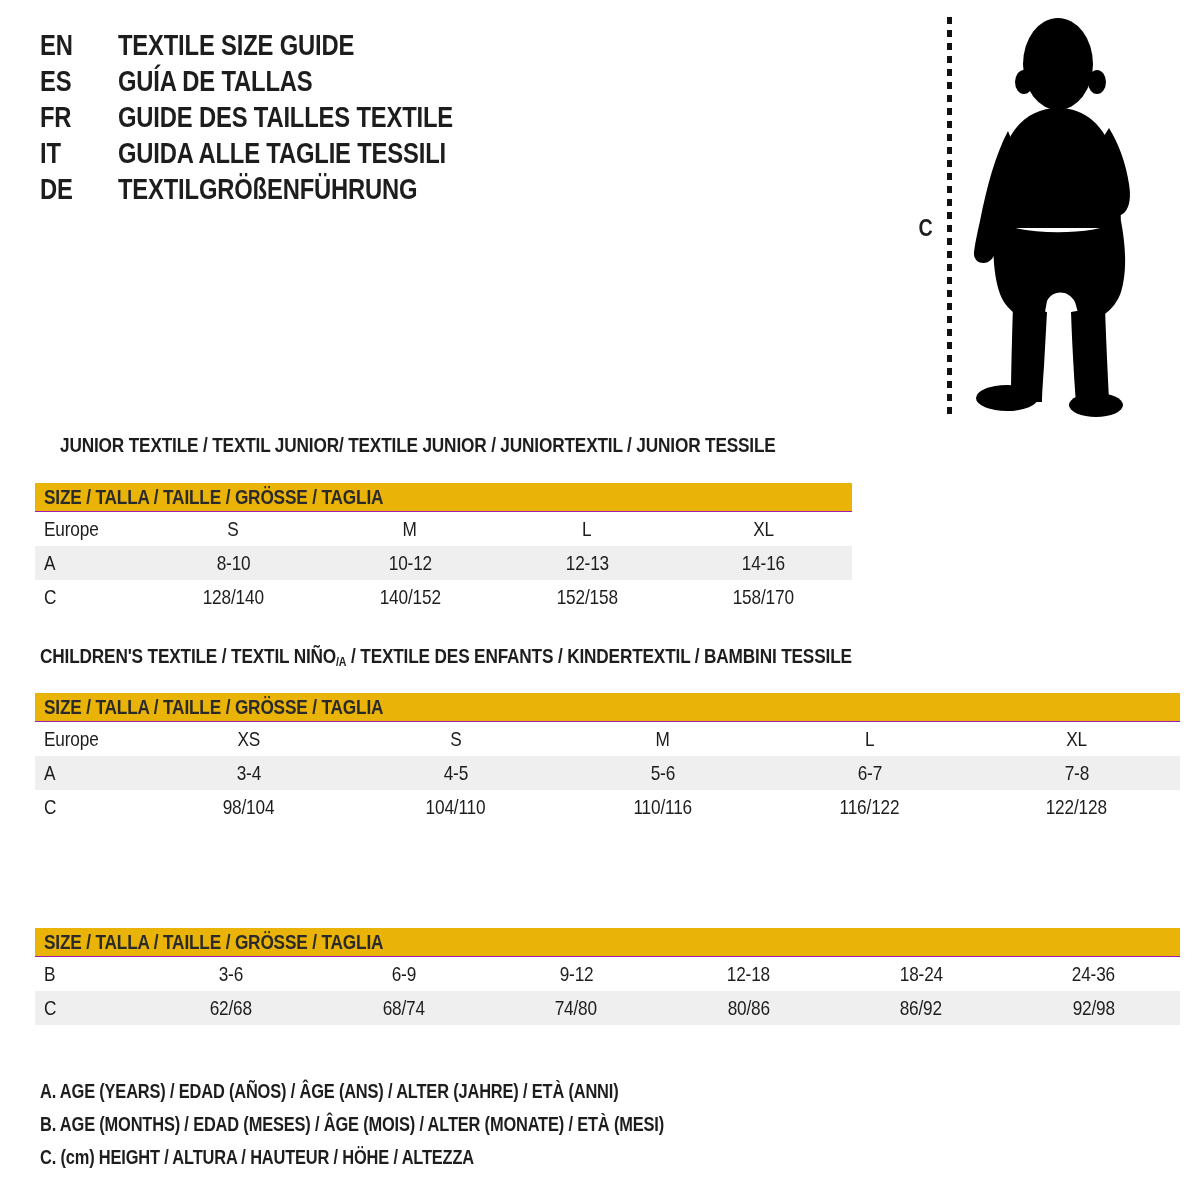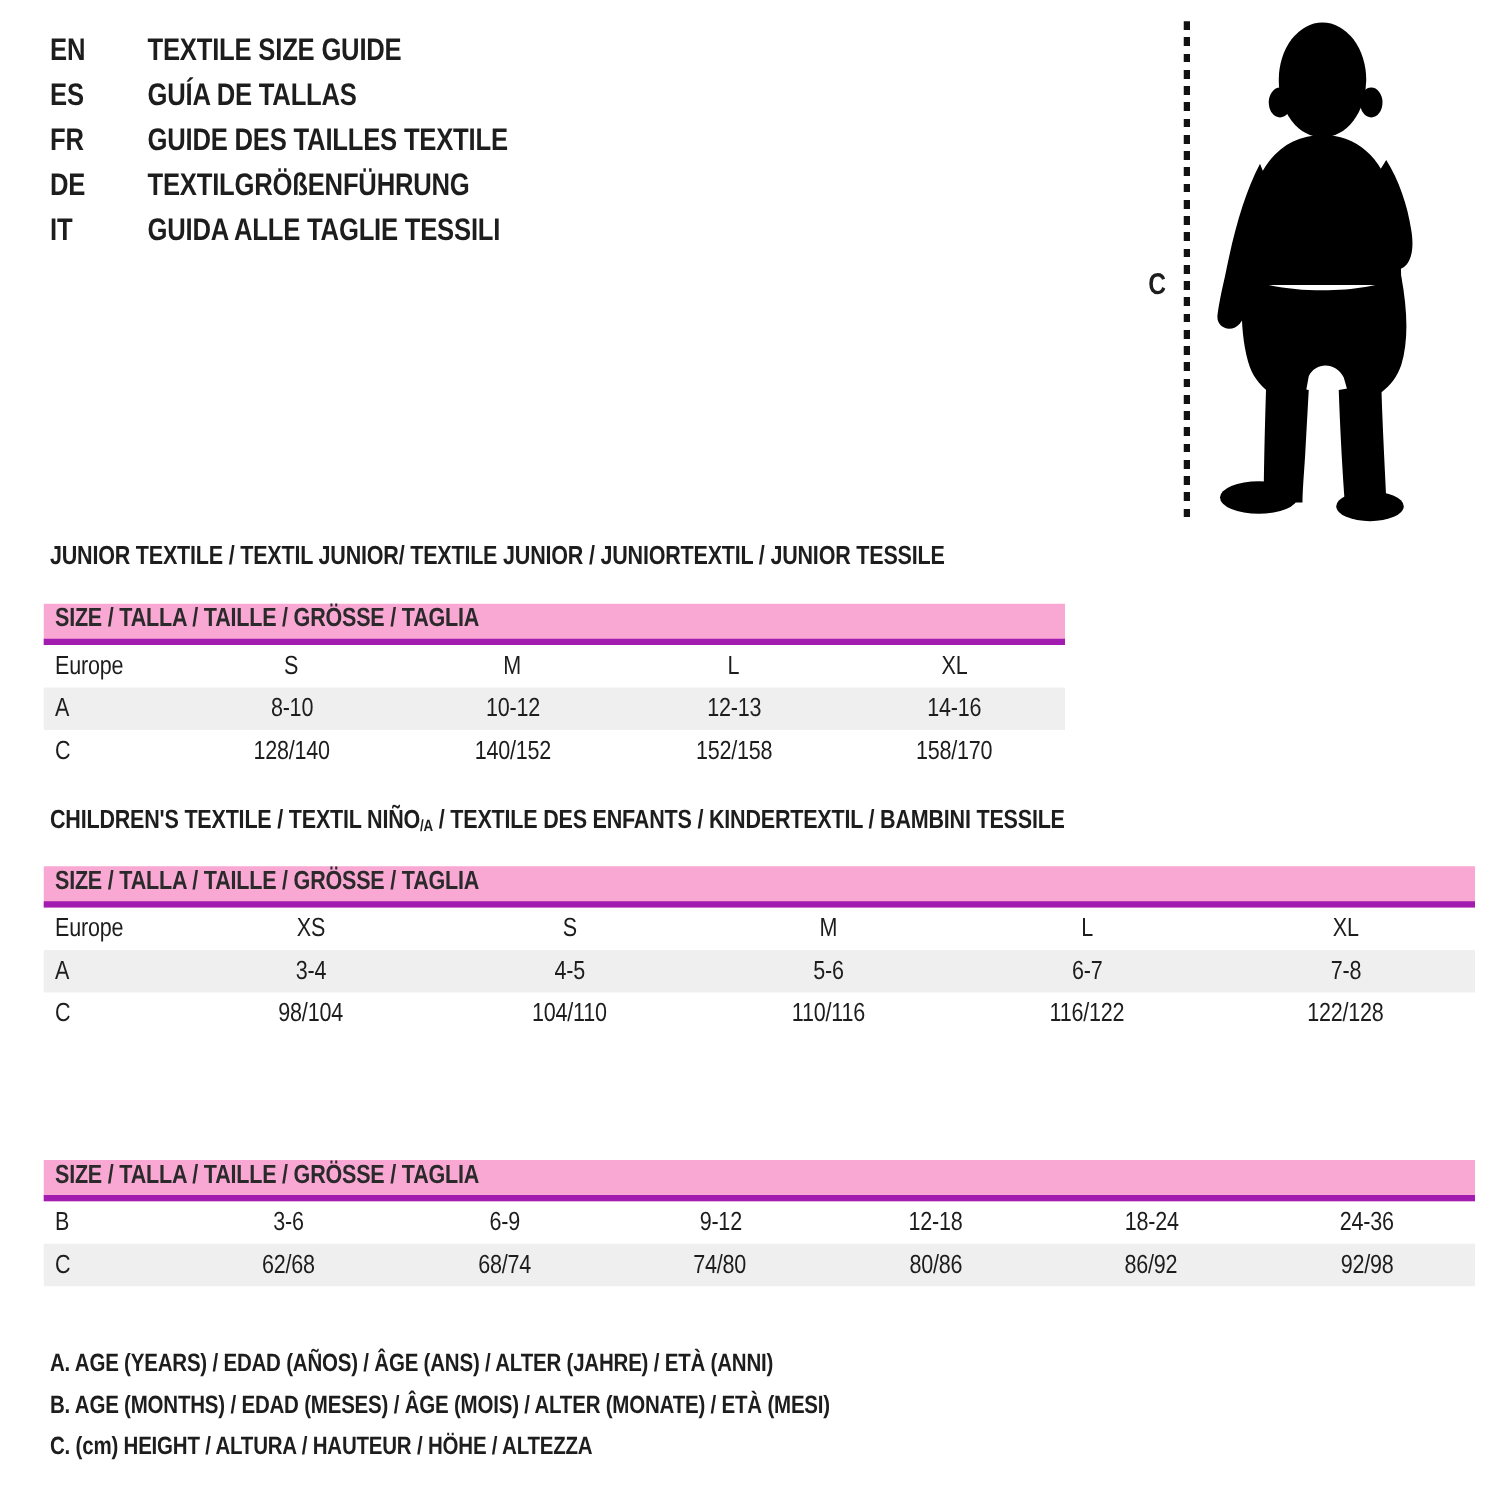--- a/index.html
+++ b/index.html
@@ -10,41 +10,41 @@
     font-family: "Liberation Sans", sans-serif;
     color: #1d1d1d;
     overflow: hidden;
   }
   
   .cond-l { display: inline-block; transform: scaleX(0.82); transform-origin: 0 50%; white-space: nowrap; letter-spacing: -0.2px; }
   .cond-c { display: inline-block; transform: scaleX(0.82); white-space: nowrap; letter-spacing: -0.2px; }
 
   
   .lang-block { position: absolute; left: 40px; top: 26px; }
-  .lang-row { display: flex; height: 36px; align-items: flex-start; font-size: 25px; font-weight: 700; }
+  .lang-row { display: flex; height: 36px; align-items: flex-end; font-size: 29px; font-weight: 700; }
   .lang-code { width: 78px; flex: 0 0 78px; }
 
   
   .measure-line {
     position: absolute; left: 947px; top: 17px; width: 5px; height: 400px;
     background: repeating-linear-gradient(to bottom, #111 0px, #111 7px, transparent 7px, transparent 13px);
   }
   .figure-label { position: absolute; left: 917px; top: 214px; font-size: 24px; font-weight: 700; }
   .silhouette { position: absolute; left: 963px; top: 16px; }
 
   
   .section-title { position: absolute; left: 40px; font-size: 21px; font-weight: 700; }
   .section-title .sub { font-size: 13px; position: relative; top: 3px; }
   .babies-title { line-height: 32px; }
 
   
   .size-table { position: absolute; left: 35px; }
   .size-table .bar {
-    height: 28px; background: #f9a8d4; border-bottom: 5px solid #a21caf;
-    display: flex; padding-left: 9px;
+    height: 28px; background: #eab308; border-bottom: 1px solid #a21caf;
+    display: flex; align-items: center; padding-left: 9px;
     font-size: 21px; font-weight: 700; color: #2a2a2a;
   }
   .trow { display: flex; align-items: center; height: 34px; font-size: 21px; font-weight: 400; }
   .trow.alt { background: #efefef; }
   .trow .lbl { width: 110px; flex: 0 0 110px; padding-left: 9px; box-sizing: border-box; }
   .trow .cell { flex: 1; text-align: center; }
 
   
   .footnotes { position: absolute; left: 40px; top: 1070px; }
   .footnote-line { height: 33px; display: flex; align-items: flex-end; font-size: 20px; font-weight: 700; }
@@ -59,26 +59,26 @@
     </div>
   <div class="lang-row">
       <span class="lang-code"><span class="cond-l">ES</span></span>
       <span class="cond-l">GUÍA DE TALLAS</span>
     </div>
   <div class="lang-row">
       <span class="lang-code"><span class="cond-l">FR</span></span>
       <span class="cond-l">GUIDE DES TAILLES TEXTILE</span>
     </div>
   <div class="lang-row">
+      <span class="lang-code"><span class="cond-l">IT</span></span>
+      <span class="cond-l">GUIDA ALLE TAGLIE TESSILI</span>
+    </div>
+  <div class="lang-row">
       <span class="lang-code"><span class="cond-l">DE</span></span>
       <span class="cond-l">TEXTILGRÖßENFÜHRUNG</span>
-    </div>
-  <div class="lang-row">
-      <span class="lang-code"><span class="cond-l">IT</span></span>
-      <span class="cond-l">GUIDA ALLE TAGLIE TESSILI</span>
     </div>
 </div>
 
 <div class="measure-line"></div>
 <div class="figure-label"><span class="cond-c">C</span></div>
 <svg class="silhouette" width="175" height="403" viewBox="0 0 175 403" aria-hidden="true">
   <g fill="#000000">
     <ellipse cx="95" cy="48" rx="35" ry="46"></ellipse>
     <ellipse cx="61" cy="66" rx="9" ry="12"></ellipse>
     <ellipse cx="134" cy="66" rx="9" ry="12"></ellipse>
@@ -87,21 +87,21 @@
     <path d="M146,112 C156,128 163,148 166,168 C168,180 167,190 162,196 C155,203 145,200 142,191 C137,176 131,160 124,147 Z"></path>
     <ellipse cx="139" cy="190" rx="11" ry="14"></ellipse>
     <path d="M32,205 C60,220 130,220 158,205 C163,232 164,256 158,276 C152,294 136,305 118,307 L112,286 C106,274 90,273 84,285 L80,307 C61,306 44,296 37,278 C30,258 29,230 32,205 Z"></path>
     <path d="M50,290 L84,296 L81,350 C80,365 79,378 79,386 L48,386 C48,362 49,320 50,290 Z"></path>
     <path d="M108,296 L142,290 C143,325 145,360 146,382 L113,387 C111,362 109,325 108,296 Z"></path>
     <ellipse cx="44" cy="382" rx="31" ry="13"></ellipse>
     <ellipse cx="133" cy="389" rx="27" ry="12"></ellipse>
   </g>
 </svg>
 
-<div class="section-title" style="top:433px;"><span class="cond-l">JUNIOR TEXTILE / TEXTIL JUNIOR/ TEXTILE JUNIOR / JUNIORTEXTIL / JUNIOR TESSILE</span></div>
+<div class="section-title" style="top:433px;margin-left:20px;"><span class="cond-l">JUNIOR TEXTILE / TEXTIL JUNIOR/ TEXTILE JUNIOR / JUNIORTEXTIL / JUNIOR TESSILE</span></div>
 <div class="size-table" style="top:483px; width:817px;">
   <div class="bar">
       <span class="cond-l">SIZE / TALLA / TAILLE / GRÖSSE / TAGLIA</span>
     </div>
   <div class="trow">
     <span class="lbl"><span class="cond-l">Europe</span></span>
     <span class="cell"><span class="cond-c">S</span></span>
     <span class="cell"><span class="cond-c">M</span></span>
     <span class="cell"><span class="cond-c">L</span></span>
     <span class="cell"><span class="cond-c">XL</span></span>

